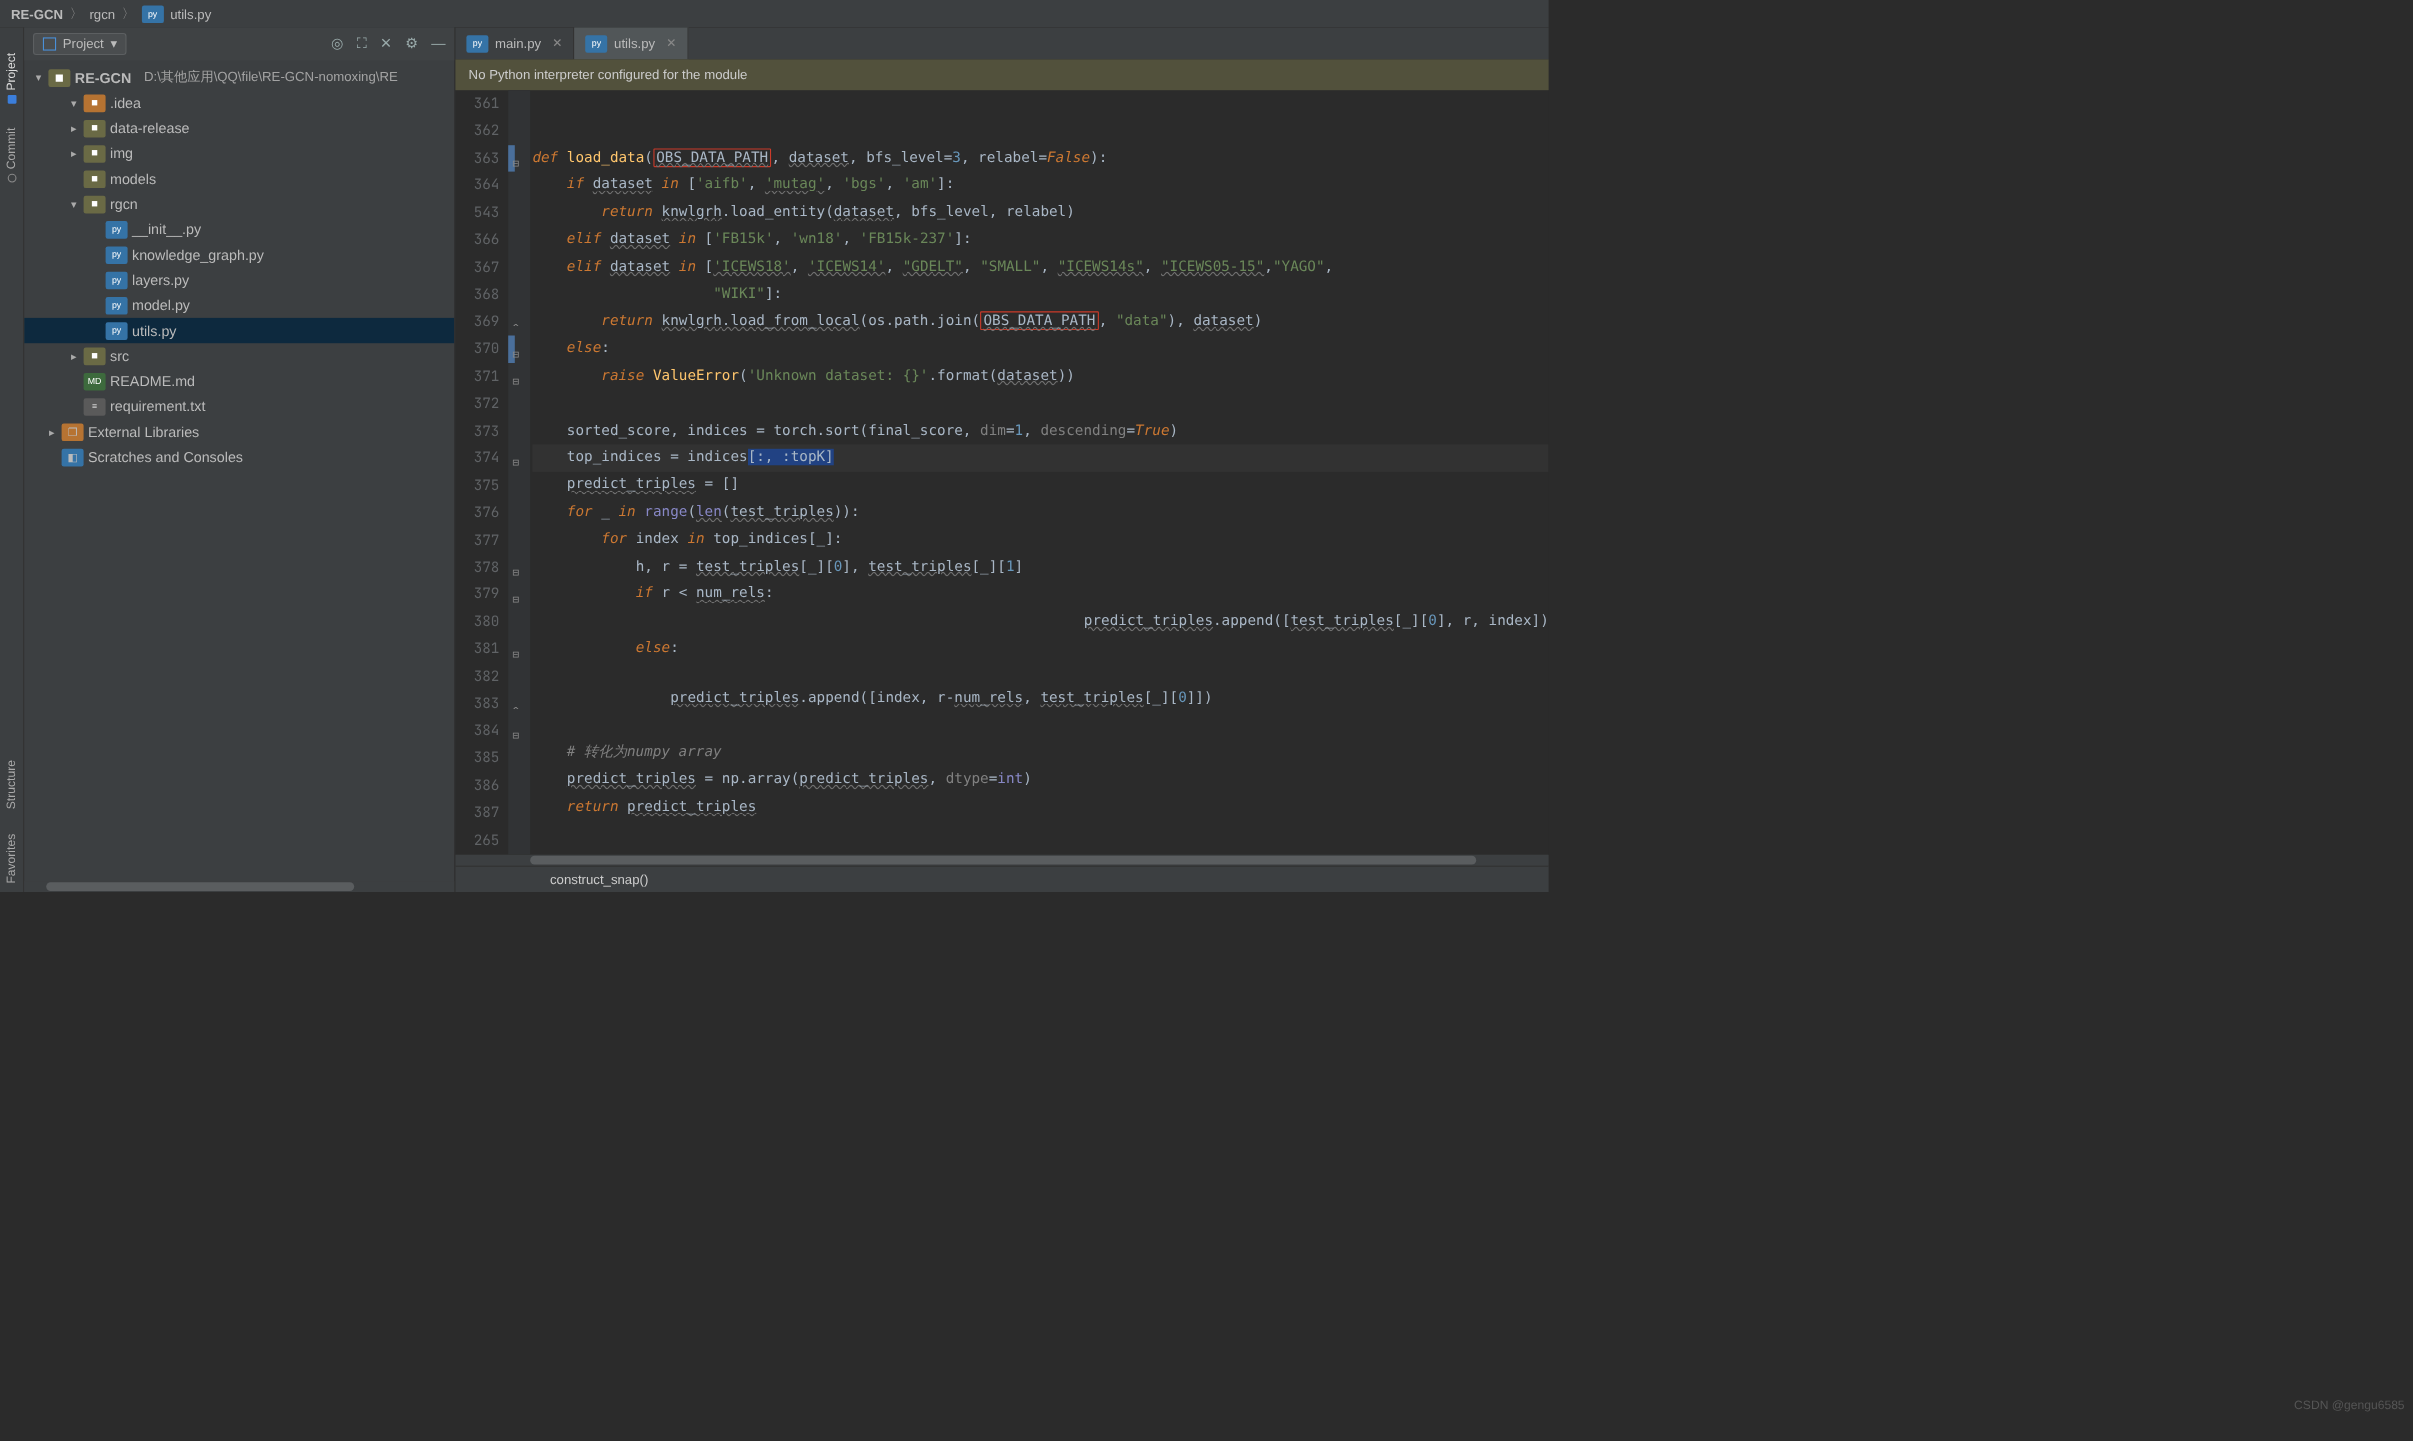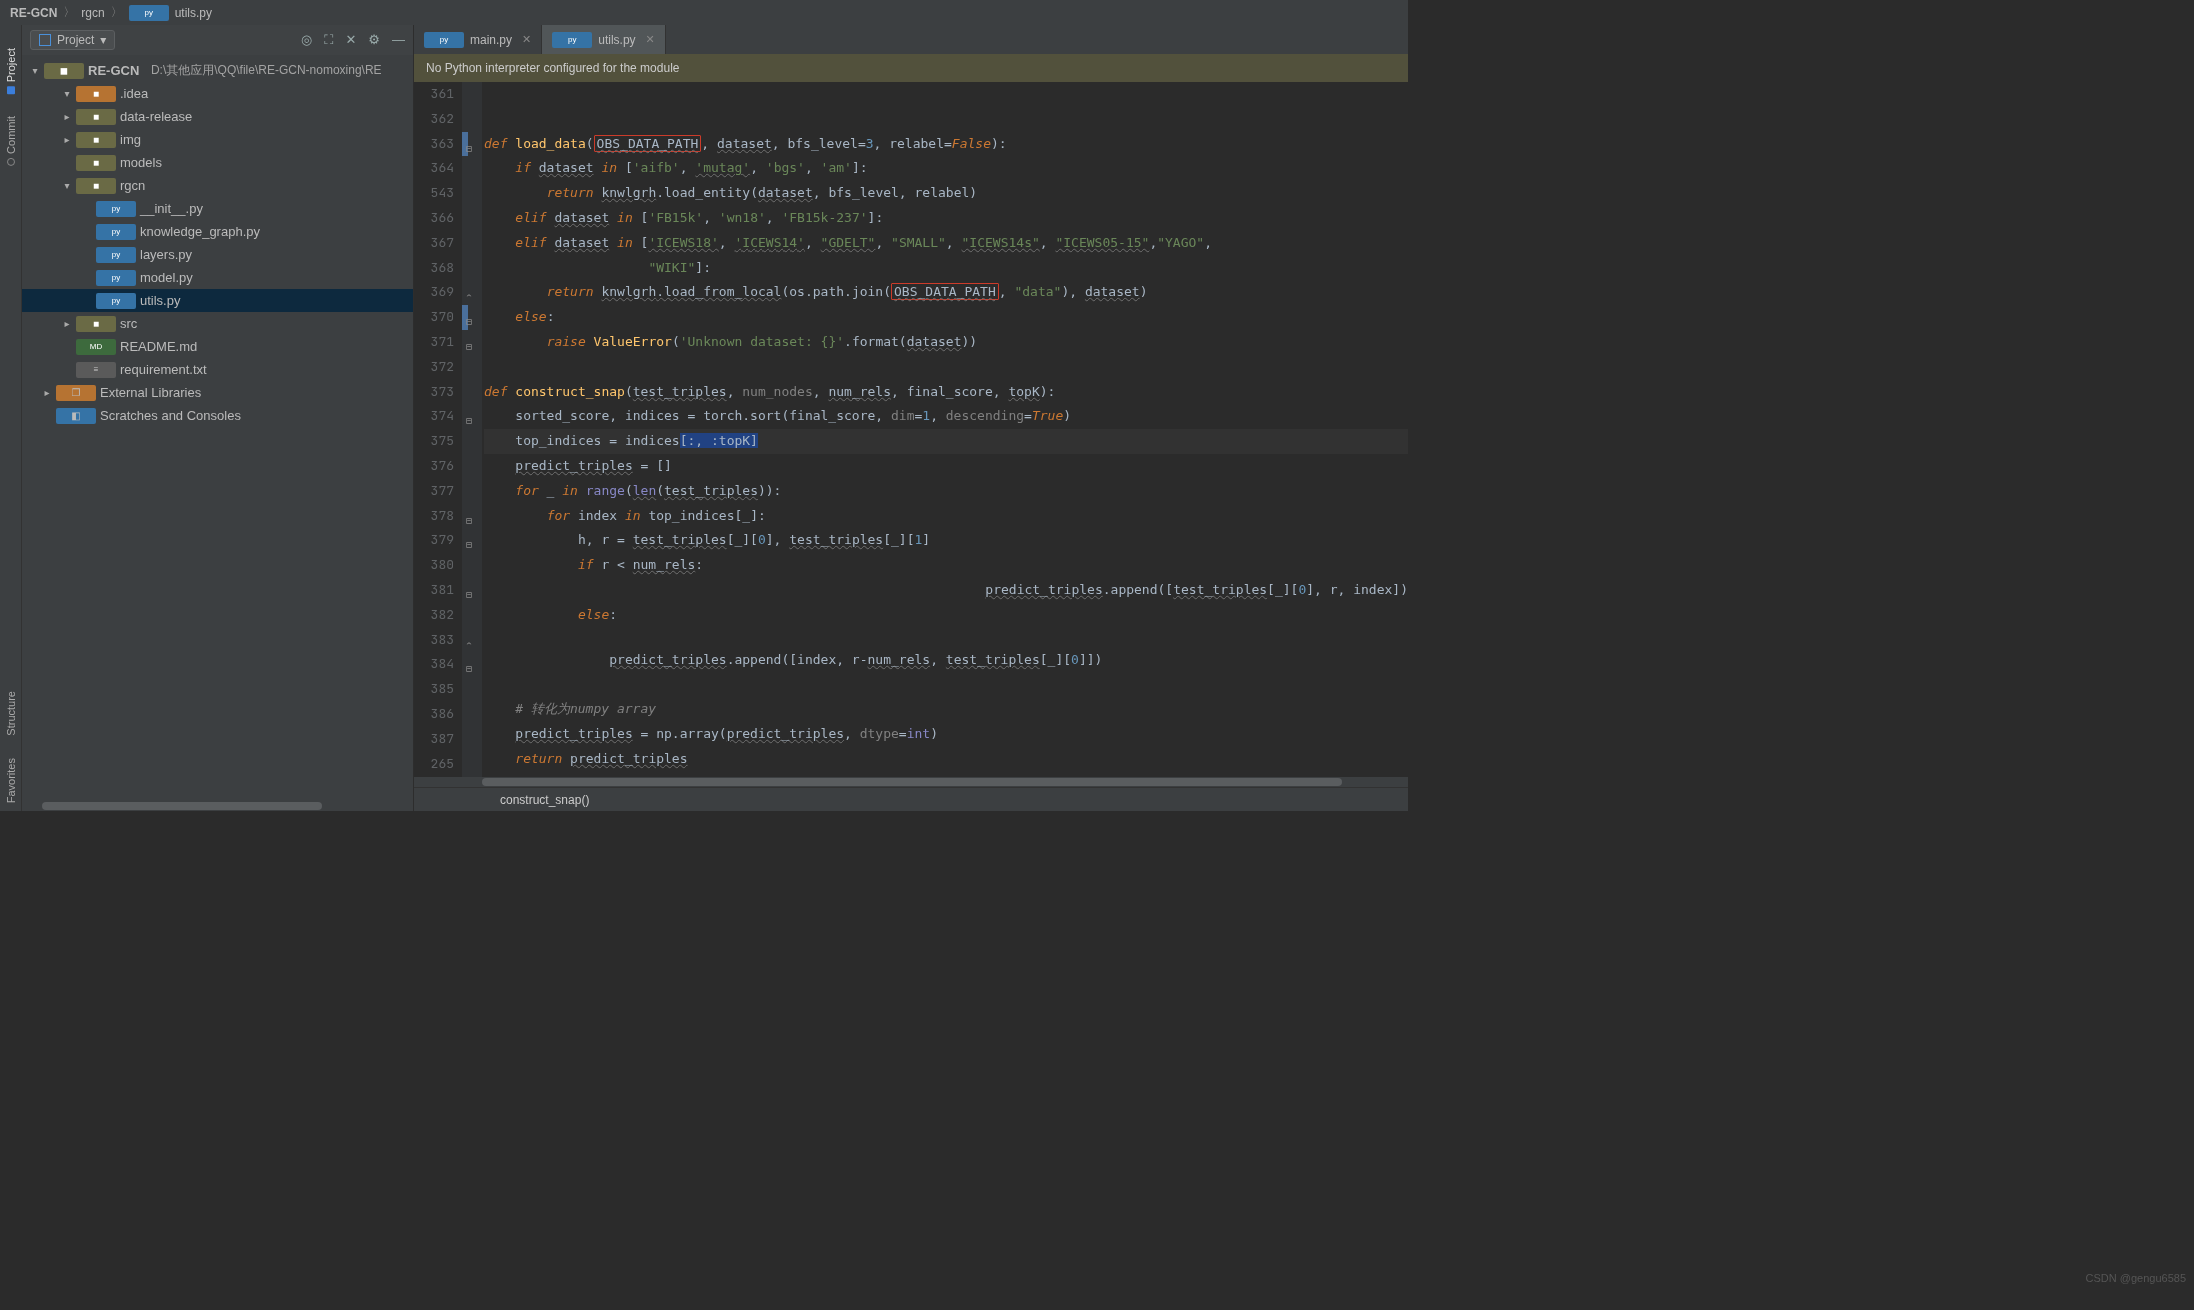--- a/index.html
+++ b/index.html
@@ -64,21 +64,21 @@
   font-size:13px;
 }
 .tree .row {
   display:flex; align-items:center; height:23px;
   padding-left:8px; gap:4px;
   white-space:nowrap;
   cursor:pointer;
 }
 .tree .row.sel { background:#0d293e; }
 .arrow { width:10px; text-align:center; color:#aaa; font-size:10px; }
-.fic { width:40px;height:16px; display:inline-flex; align-items:center; justify-content:center; font-size:10px; border-radius:2px; }
+.fic { width:20px;height:16px; display:inline-flex; align-items:center; justify-content:center; font-size:10px; border-radius:2px; }
 .fic.fld { background:#6a6a45; color:#fff; }
 .fic.fld-o { background:#b67332; color:#fff; }
 .fic.py { background:#3573a6; color:#fff; font-size:8px; }
 .fic.md { background:#3d6a3d; color:#fff; font-size:8px; }
 .fic.txt { background:#5a5a5a; color:#ccc; font-size:8px; }
 .fic.lib { background:#b67332; }
 .fic.scr { background:#3573a6; }
 .dim { color:#a3a3a3; font-size:12px; }
 .editor {
   flex:1; display:flex; flex-direction:column; background:#2b2b2b;
@@ -330,21 +330,20 @@
           <pre style="padding-left: 0px; text-indent: 0px; white-space: pre;"><span class="kw">def</span> <span class="fn">load_data</span>(<span class="redbox wavy">OBS_DATA_PATH</span>, <span class="wavy">dataset</span>, bfs_level=<span class="num">3</span>, relabel=<span class="bool">False</span>):</pre>
           <pre style="padding-left: 0px; text-indent: 0px; white-space: pre;">    <span class="kw">if</span> <span class="wavy">dataset</span> <span class="kw">in</span> [<span class="str">'aifb'</span>, <span class="str wavy">'mutag'</span>, <span class="str">'bgs'</span>, <span class="str">'am'</span>]:</pre>
           <pre style="padding-left: 0px; text-indent: 0px; white-space: pre;">        <span class="kw">return</span> <span class="wavy">knwlgrh</span>.load_entity(<span class="wavy">dataset</span>, bfs_level, relabel)</pre>
           <pre style="padding-left: 0px; text-indent: 0px; white-space: pre;">    <span class="kw">elif</span> <span class="wavy">dataset</span> <span class="kw">in</span> [<span class="str">'FB15k'</span>, <span class="str">'wn18'</span>, <span class="str">'FB15k-237'</span>]:</pre>
           <pre style="padding-left: 0px; text-indent: 0px; white-space: pre;">    <span class="kw">elif</span> <span class="wavy">dataset</span> <span class="kw">in</span> [<span class="str wavy">'ICEWS18'</span>, <span class="str wavy">'ICEWS14'</span>, <span class="str wavy">"GDELT"</span>, <span class="str">"SMALL"</span>, <span class="str wavy">"ICEWS14s"</span>, <span class="str wavy">"ICEWS05-15"</span>,<span class="str">"YAGO"</span>,</pre>
           <pre style="padding-left: 0px; text-indent: 0px; white-space: pre;">                     <span class="str">"WIKI"</span>]:</pre>
           <pre style="padding-left: 0px; text-indent: 0px; white-space: pre;">        <span class="kw">return</span> <span class="wavy">knwlgrh</span><span class="wavy">.load_from_local</span>(os.path.join(<span class="redbox wavy">OBS_DATA_PATH</span>, <span class="str">"data"</span>), <span class="wavy">dataset</span>)</pre>
           <pre style="padding-left: 0px; text-indent: 0px; white-space: pre;">    <span class="kw">else</span>:</pre>
           <pre style="padding-left: 0px; text-indent: 0px; white-space: pre;">        <span class="kw">raise</span> <span class="fn">ValueError</span>(<span class="str">'Unknown dataset: {}'</span>.format(<span class="wavy">dataset</span>))</pre>
           <pre style="padding-left: 0px; text-indent: 0px; white-space: pre;">&nbsp;</pre>
-          <pre style="padding-left: 0px; text-indent: 0px; white-space: pre;"><span class="kw">def</span> <span class="fn">construct_snap</span>(<span class="wavy">test_triples</span>, <span class="par">num_nodes</span>, <span class="wavy">num_rels</span>, final_score, <span class="wavy">topK</span>):</pre>
           <pre style="padding-left: 0px; text-indent: 0px; white-space: pre;">    sorted_score, indices = torch.sort(final_score, <span class="par">dim</span>=<span class="num">1</span>, <span class="par">descending</span>=<span class="bool">True</span>)</pre>
           <pre class="hl-line" style="padding-left: 0px; text-indent: 0px; white-space: pre;">    top_indices = indices<span class="sel">[:, :topK]</span></pre>
           <pre style="padding-left: 0px; text-indent: 0px; white-space: pre;">    <span class="wavy">predict_triples</span> = []</pre>
           <pre style="padding-left: 0px; text-indent: 0px; white-space: pre;">    <span class="kw">for</span> _ <span class="kw">in</span> <span class="bi">range</span>(<span class="bi wavy">len</span>(<span class="wavy">test_triples</span>)):</pre>
           <pre style="padding-left: 0px; text-indent: 0px; white-space: pre;">        <span class="kw">for</span> index <span class="kw">in</span> top_indices[_]:</pre>
           <pre style="padding-left: 0px; text-indent: 0px; white-space: pre;">            h, r = <span class="wavy">test_triples</span>[_][<span class="num">0</span>], <span class="wavy">test_triples</span>[_][<span class="num">1</span>]</pre>
           <pre style="padding-left: 0px; text-indent: 0px; white-space: pre;">            <span class="kw">if</span> r &lt; <span class="wavy">num_rels</span>:</pre>
           <pre style="padding-left: 0px; text-indent: 0px; white-space: pre; text-align: right;">                <span class="wavy">predict_triples</span>.append([<span class="wavy">test_triples</span>[_][<span class="num">0</span>], r, index])</pre>
           <pre style="padding-left: 0px; text-indent: 0px; white-space: pre;">            <span class="kw">else</span>:</pre>
           <pre style="padding-left: 0px; text-indent: 0px; white-space: pre; margin-top: 20px;">                <span class="wavy">predict_triples</span>.append([index, r-<span class="wavy">num_rels</span>, <span class="wavy">test_triples</span>[_][<span class="num">0</span>]])</pre>

